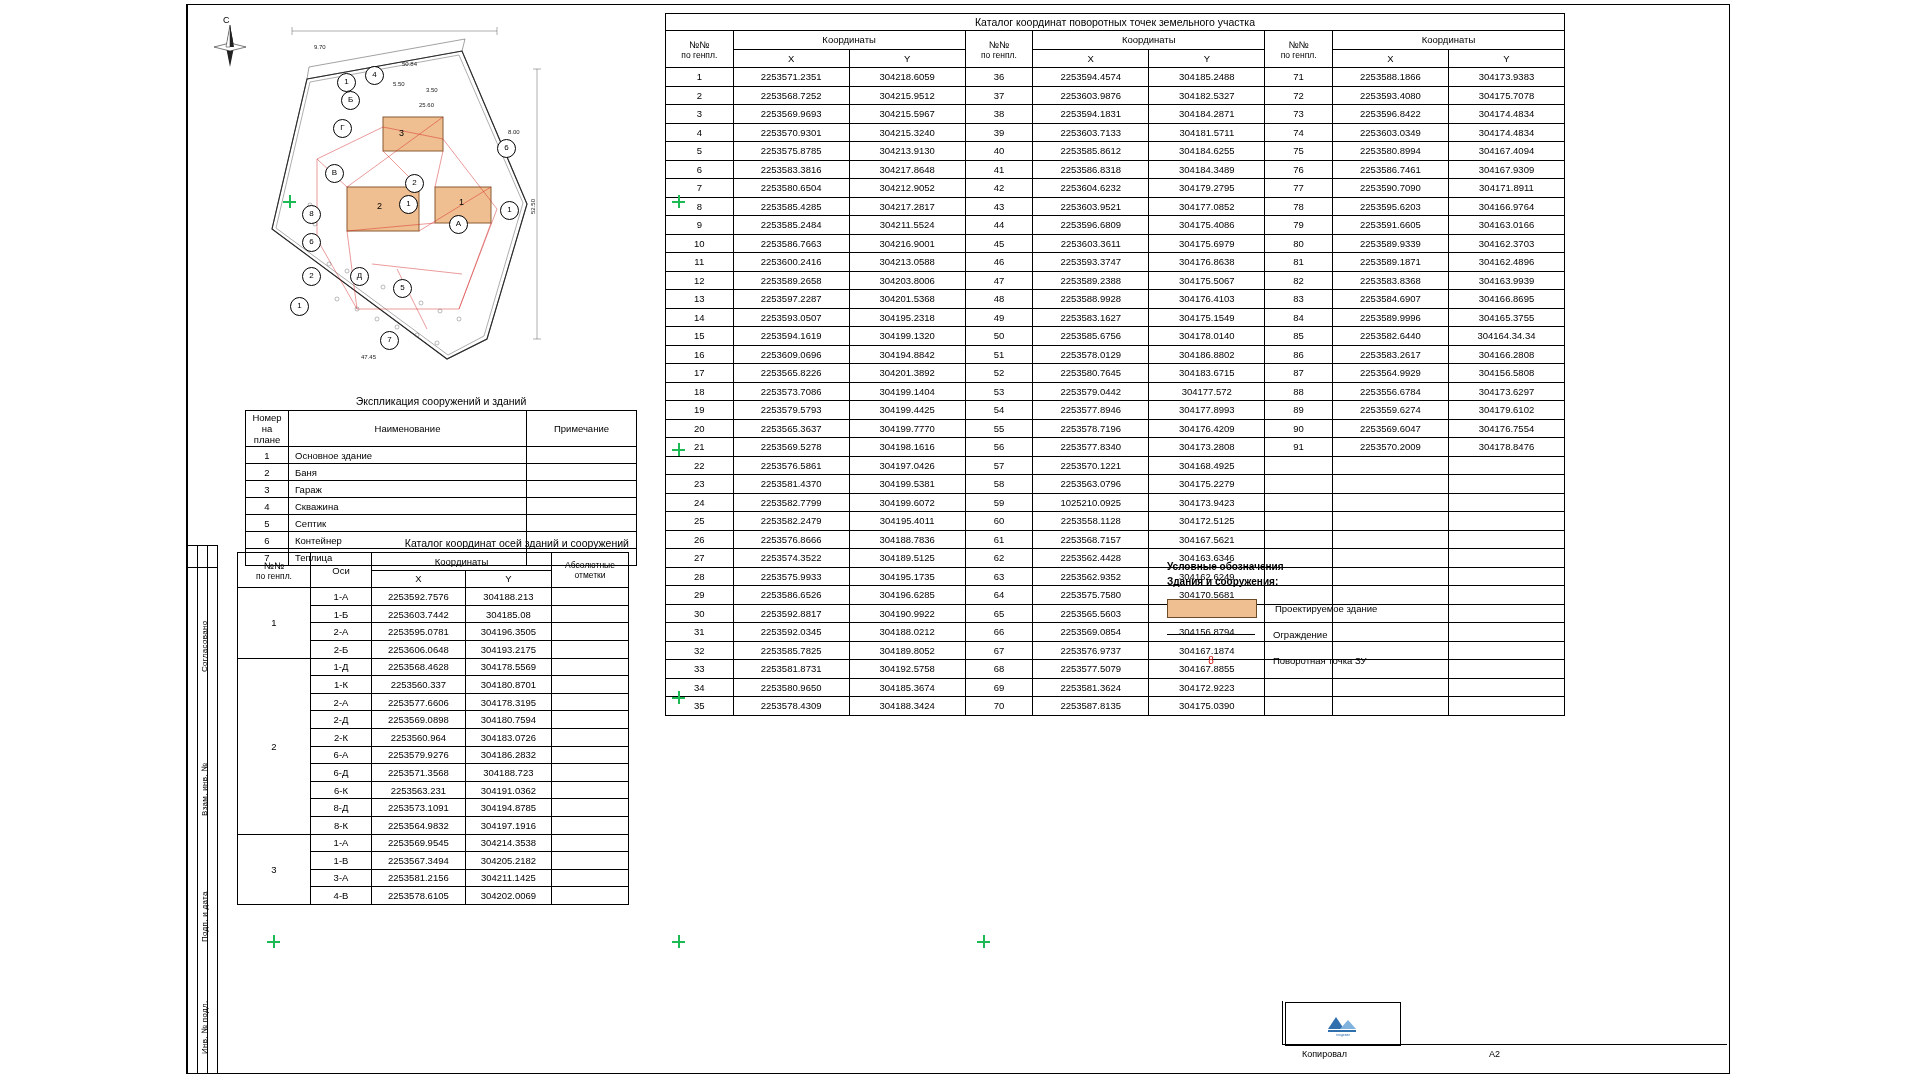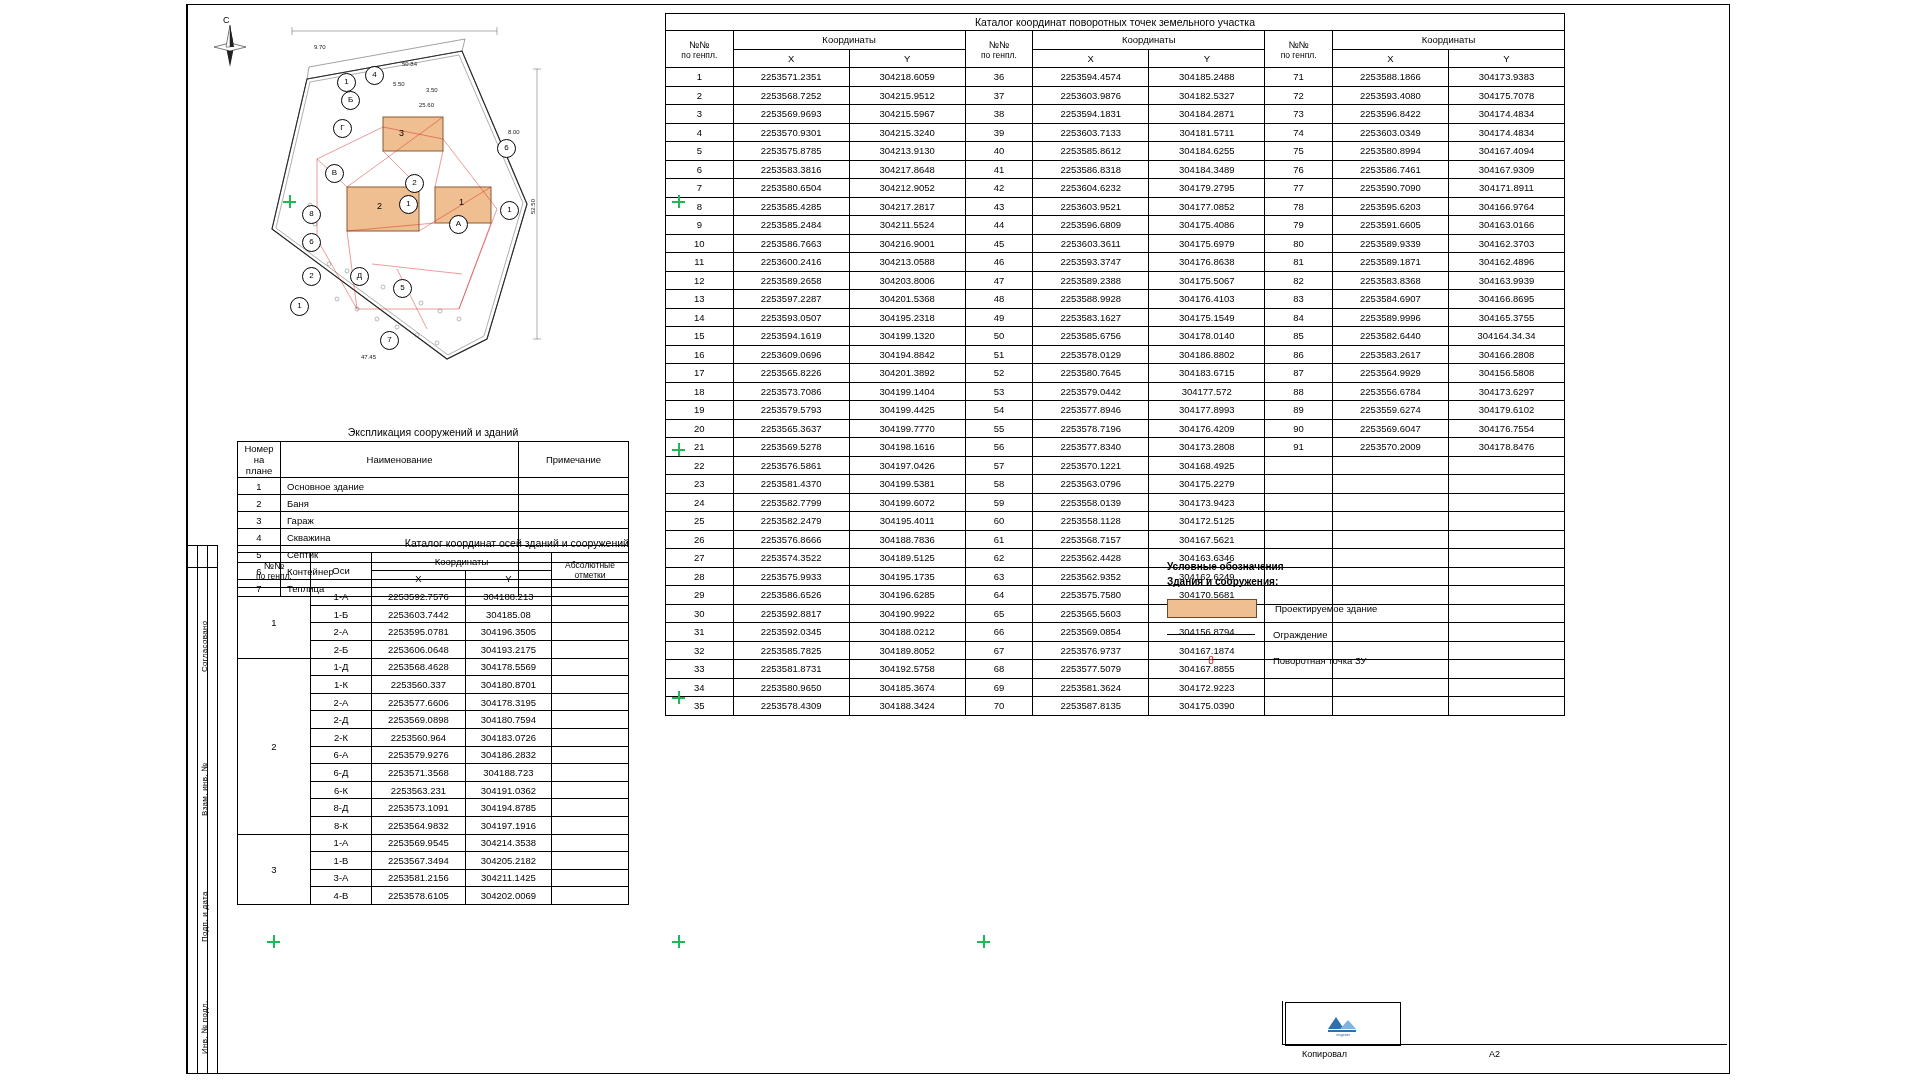--- a/index.html
+++ b/index.html
@@ -12,21 +12,21 @@
   .tbl td,.tbl th{border:1px solid #000;font-size:9.5px;text-align:center;padding:1px 2px;font-weight:normal;}
   
   #catalog{position:absolute;left:478px;top:8px;width:900px;}
   #catalog .cap{font-size:10.5px;text-align:center;border:1px solid #000;border-bottom:none;padding:2px 0;}
   #catalog table{width:900px;}
   #catalog td,#catalog th{height:15.5px;}
   .grp{vertical-align:middle;}
   
   #plan{position:absolute;left:10px;top:4px;width:470px;height:390px;}
   
-  #explic{position:absolute;left:50px;top:388px;width:392px;margin-top:31px;}
+  #explic{position:absolute;left:58px;top:388px;width:392px;}
   #explic .cap{font-size:10.5px;text-align:center;padding:2px 0 3px;}
   #explic table{width:392px;border-radius:16px;}
   #explic td{height:14px;}
   #explic td.num{width:38px;text-align:center;}
   #explic td.nm{text-align:left;padding-left:6px;}
   #explic td.rm{width:105px;}
   
   #axes{position:absolute;left:50px;top:530px;width:392px;}
   #axes .cap{font-size:10.5px;text-align:right;padding:2px 0 3px;}
   #axes table{width:392px;}
@@ -648,21 +648,21 @@
               <td>304175.2279</td>
               <td></td>
               <td></td>
               <td></td>
             </tr>
             <tr>
               <td>24</td>
               <td>2253582.7799</td>
               <td>304199.6072</td>
               <td>59</td>
-              <td>2253558.0139</td>
+              <td>1025210.0925</td>
               <td>304173.9423</td>
               <td></td>
               <td></td>
               <td></td>
             </tr>
             <tr>
               <td>25</td>
               <td>2253582.2479</td>
               <td>304195.4011</td>
               <td>60</td>

